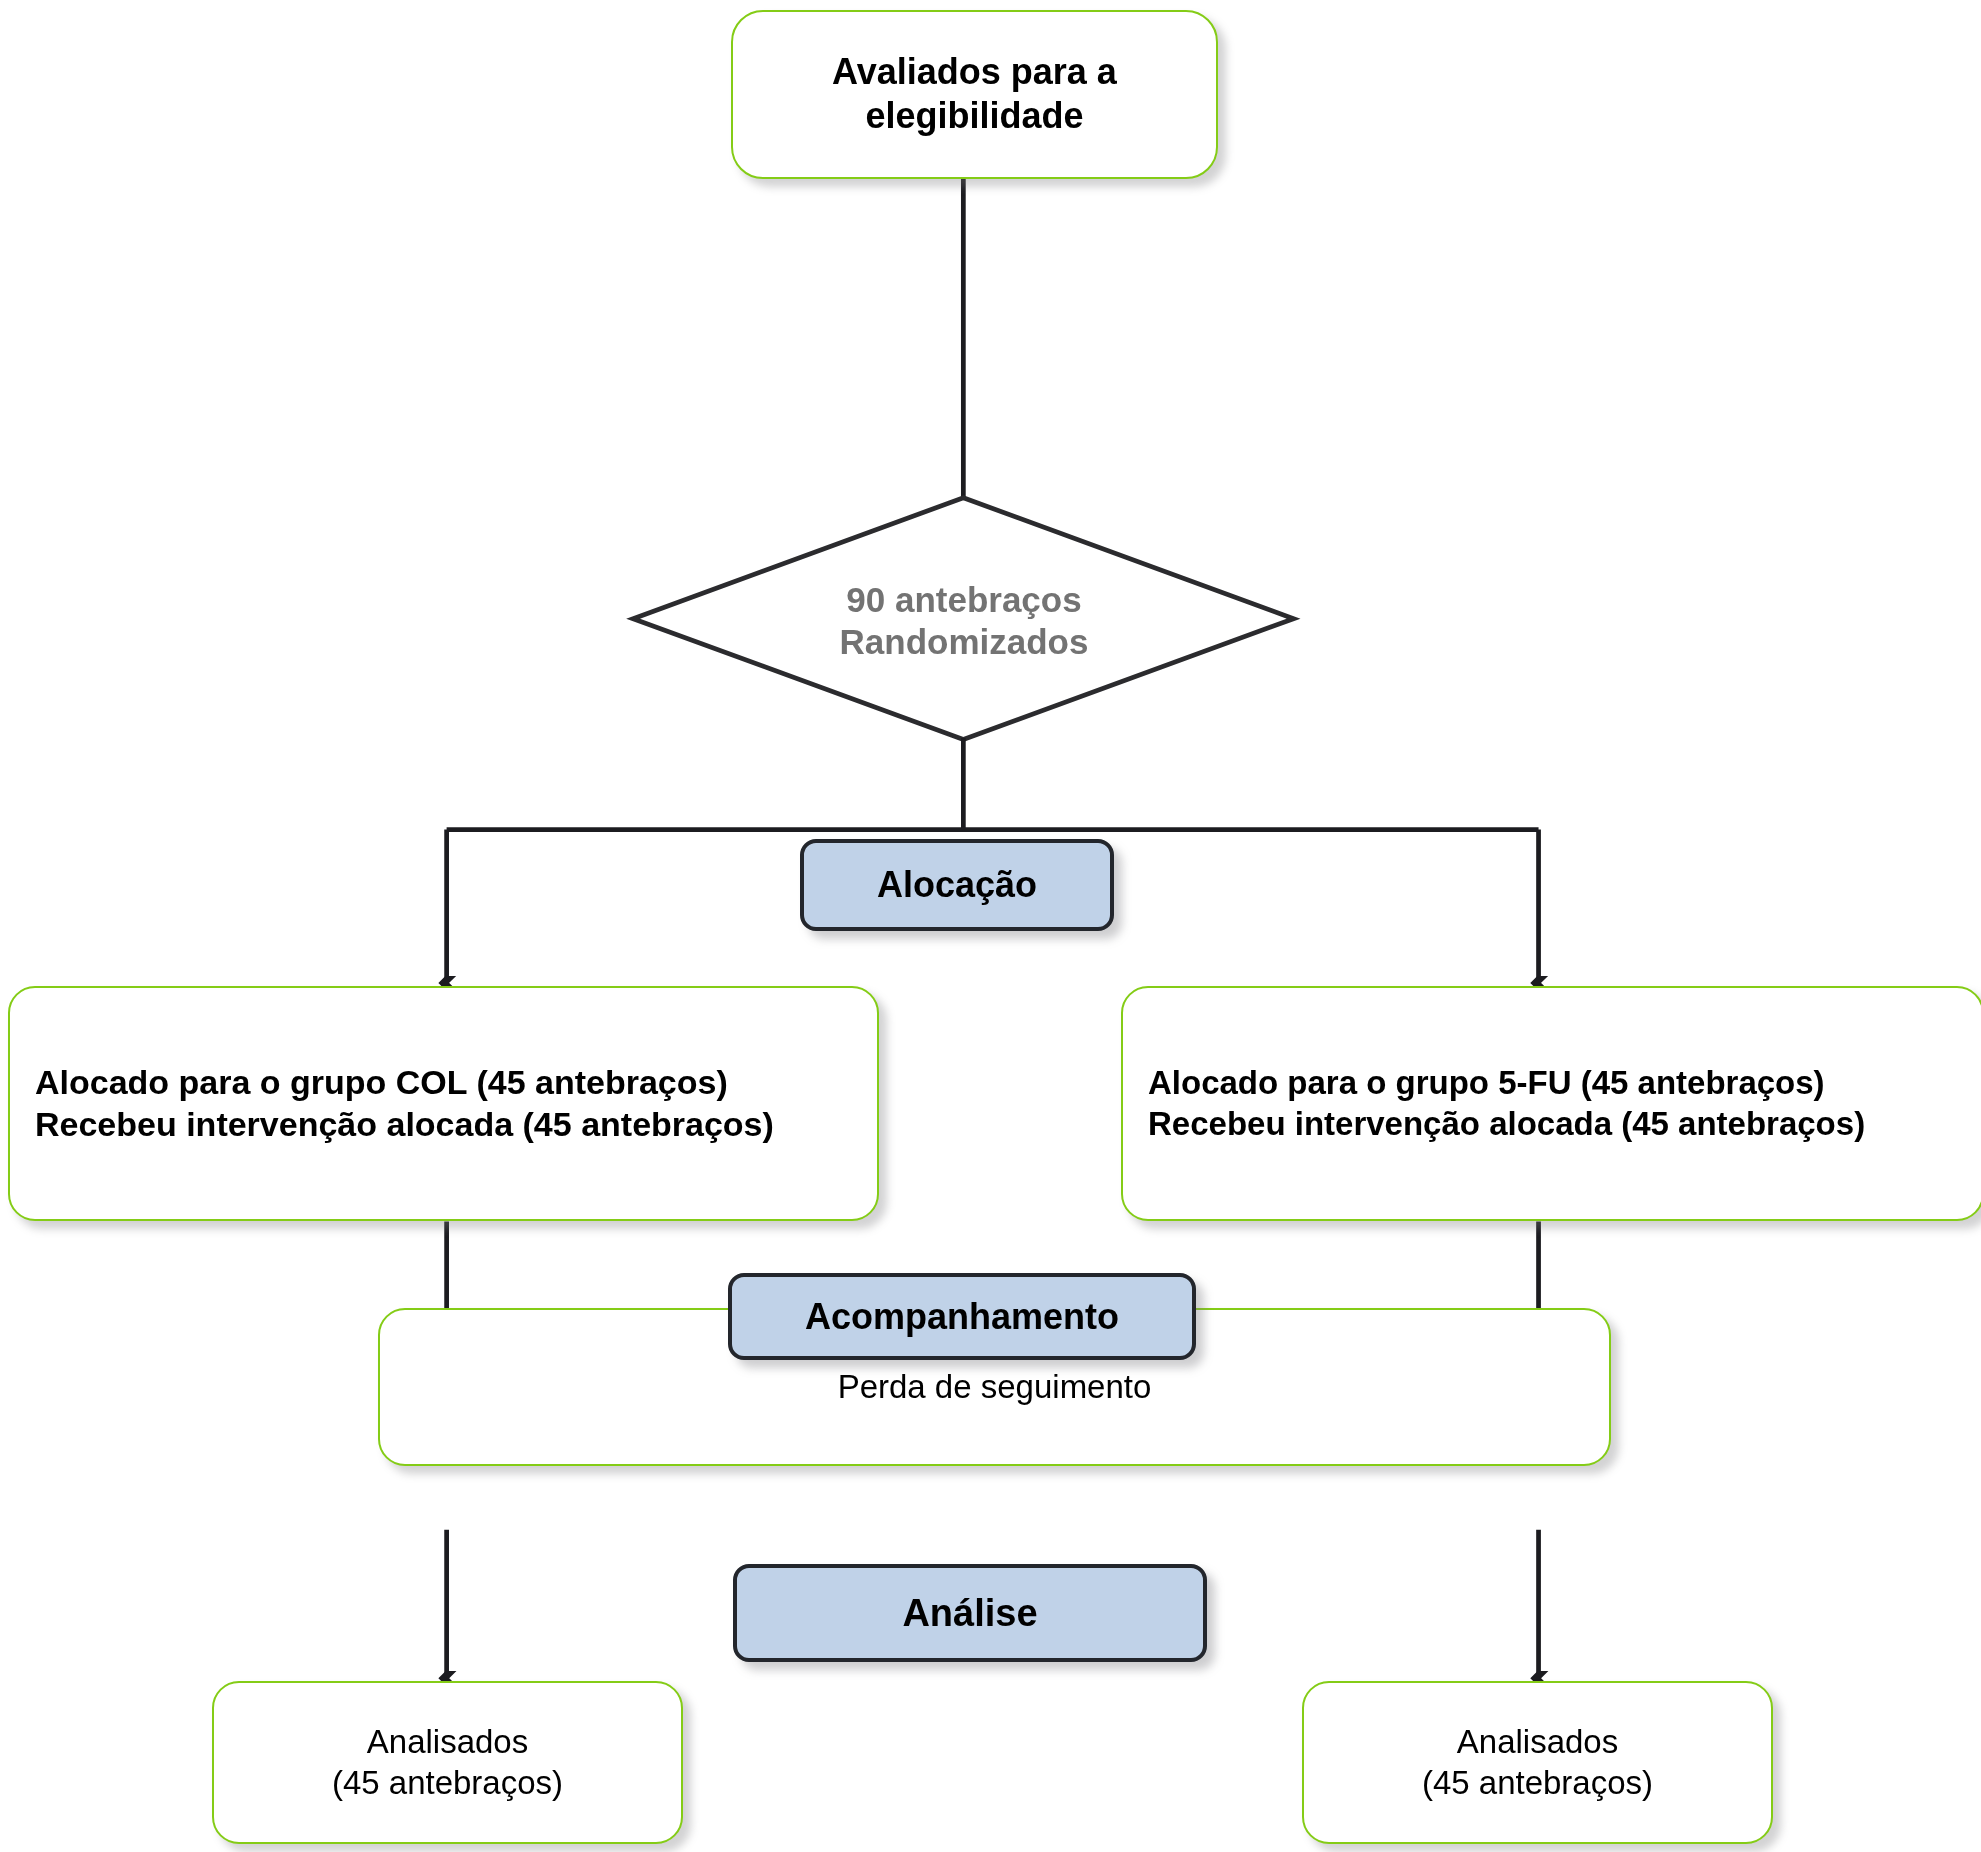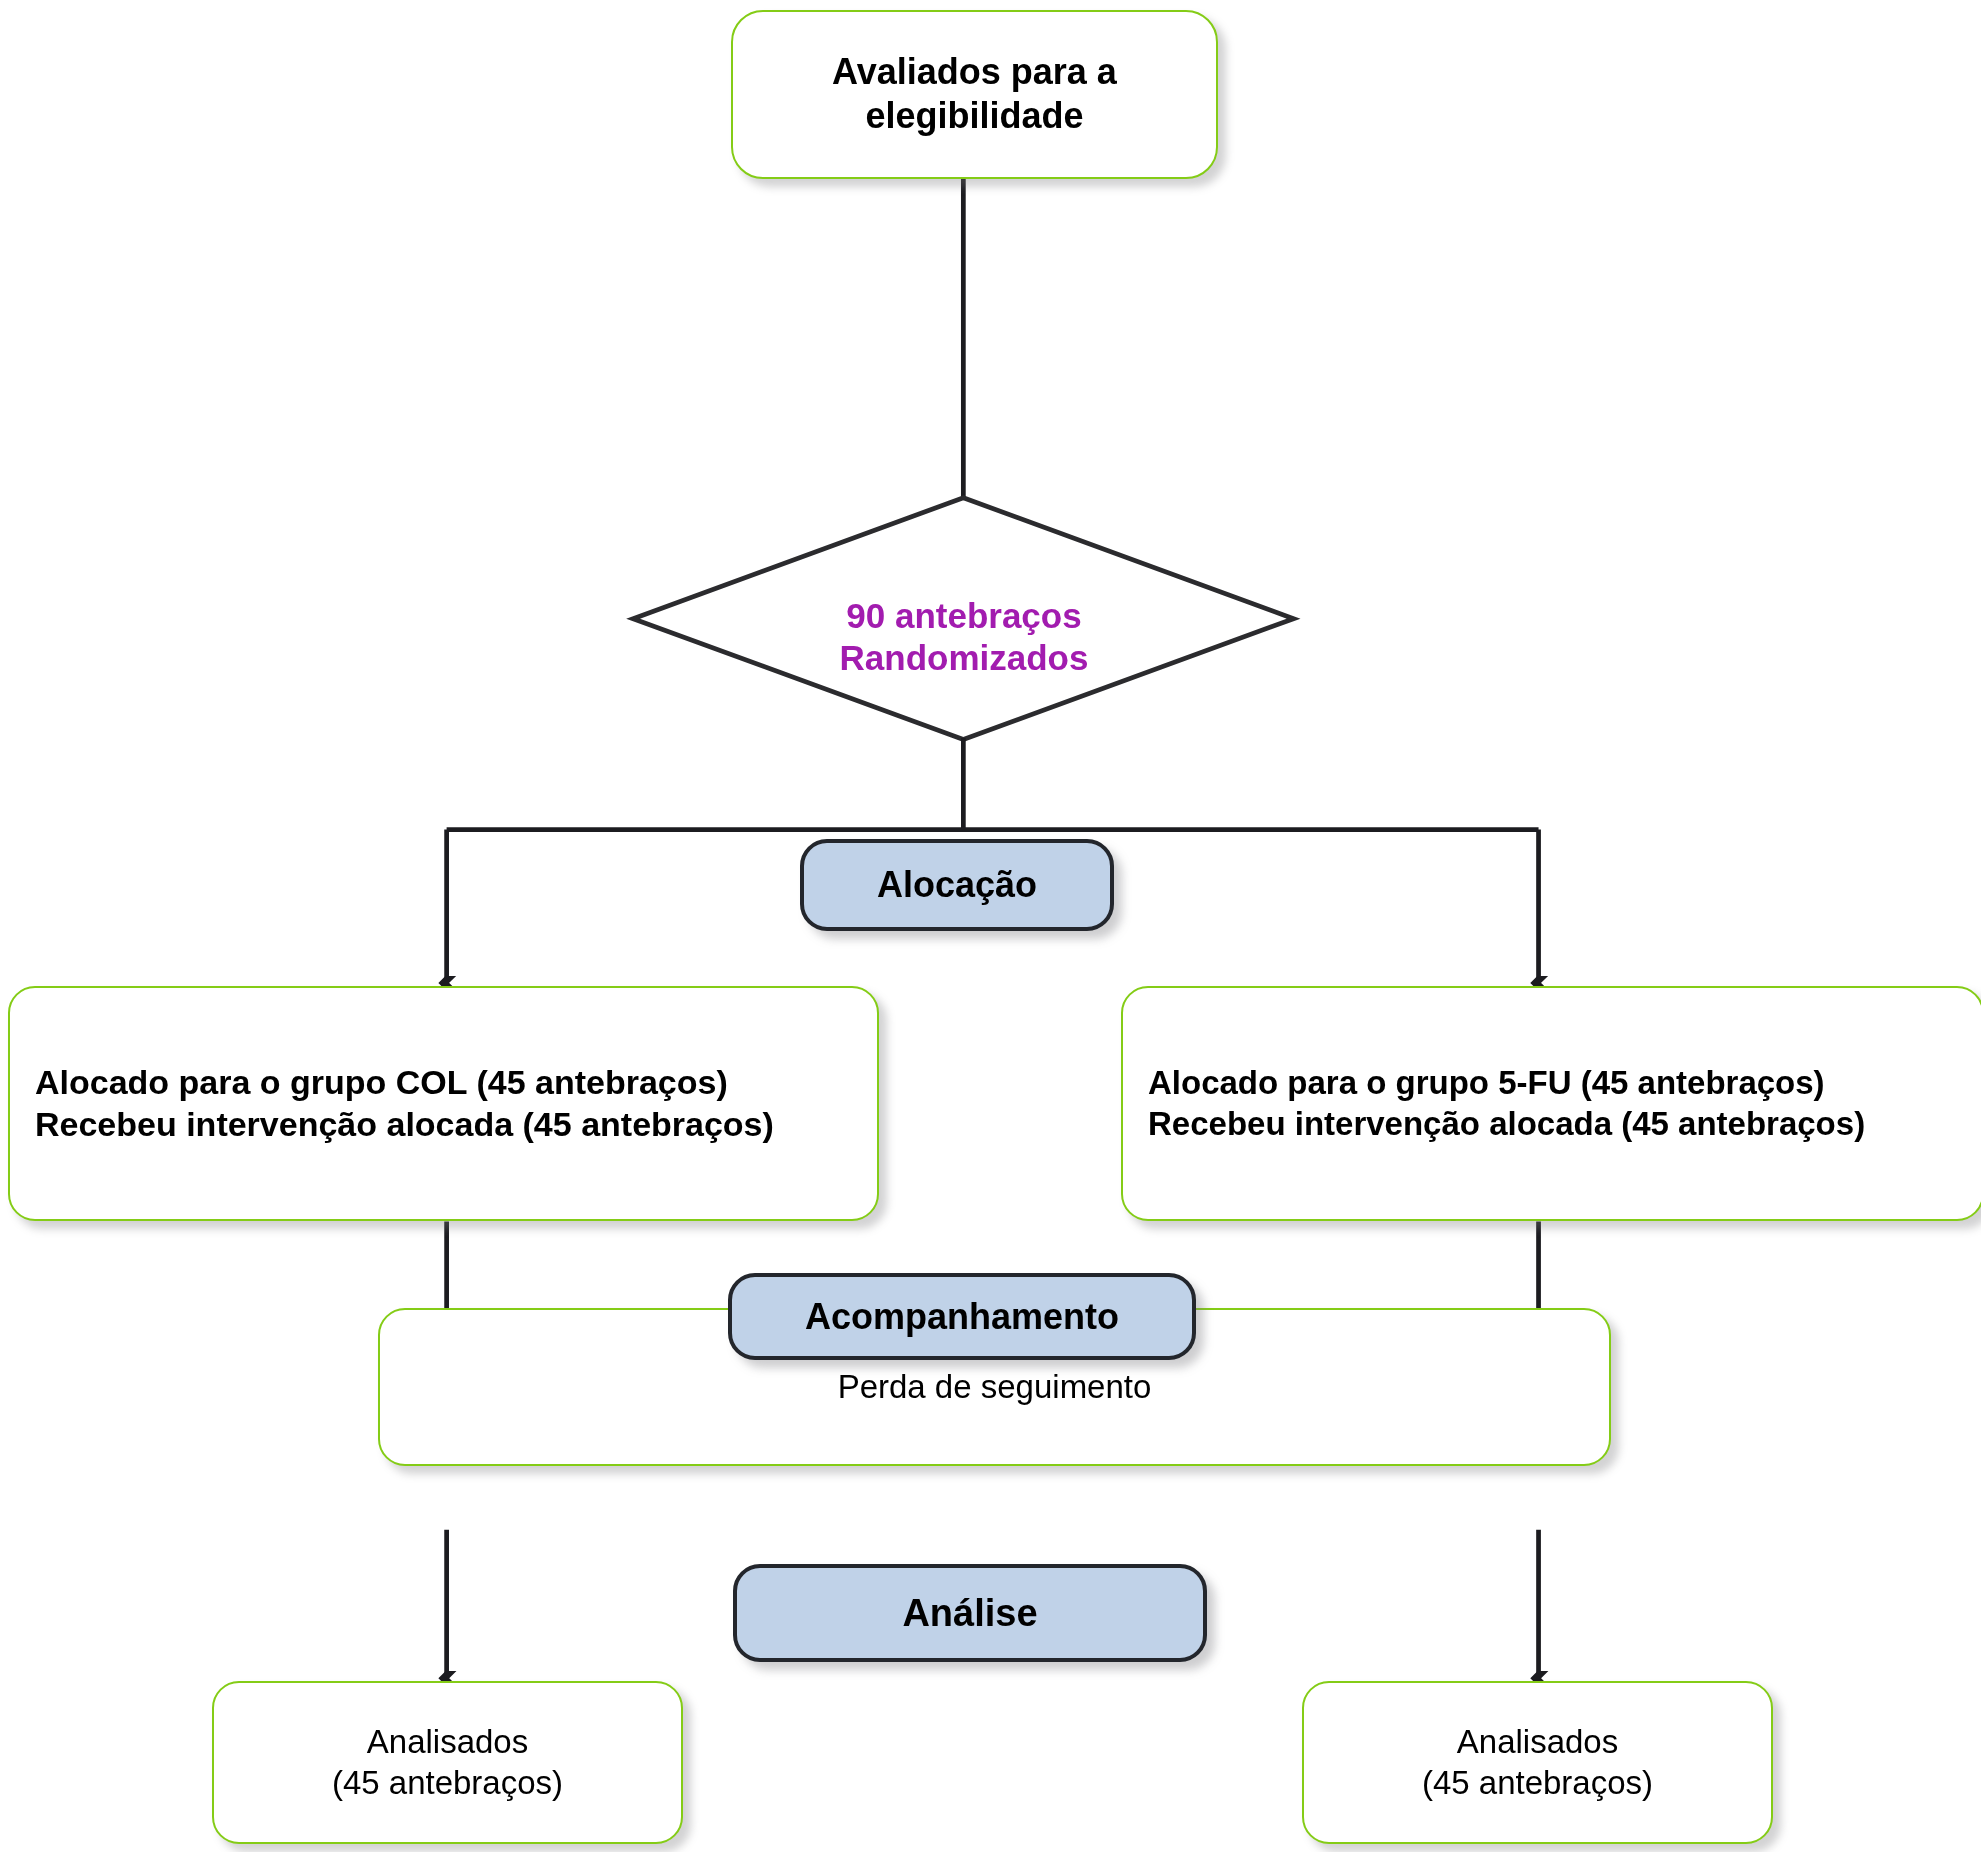--- a/index.html
+++ b/index.html
@@ -46,43 +46,42 @@
     box-sizing: border-box;
   }
   .node.center .txt { text-align: center; }
   .node.leftal .txt { text-align: left; padding-left: 25px; }
 
   .stage {
     position: absolute;
     box-sizing: border-box;
     background: #c0d2e8;
     border: 4.7px solid #23262c;
-    border-radius: 27px;
+    border-radius: 16px;
     display: flex;
     align-items: center;
     justify-content: center;
     color: #000000;
     font-weight: bold;
     box-shadow: 8px 8px 9.5px rgba(120,120,125,0.36);
     z-index: 6;
   }
 
   
   #node-eligibility {
     left: 731px; top: 9.5px; width: 487px; height: 169px;
     font-size: 36px; border-radius: 32px;
   }
   #diamond-label {
     position: absolute;
     left: 632px; top: 577px; width: 664px; height: 87px;
     display: flex; align-items: center; justify-content: center;
-    font-size: 35px; font-weight: bold; color: #a21caf; line-height: 1.2;
+    font-size: 35px; font-weight: bold; color: #737373; line-height: 1.2;
     text-align: center;
     z-index: 4;
-    margin-top: 16px;
   }
   #stage-alocacao {
     left: 800px; top: 839px; width: 314px; height: 92px;
     font-size: 36px;
   }
   #node-col {
     left: 8px; top: 986px; width: 871px; height: 235px;
     font-size: 34px; z-index: 2;
   }
   #node-fu {

